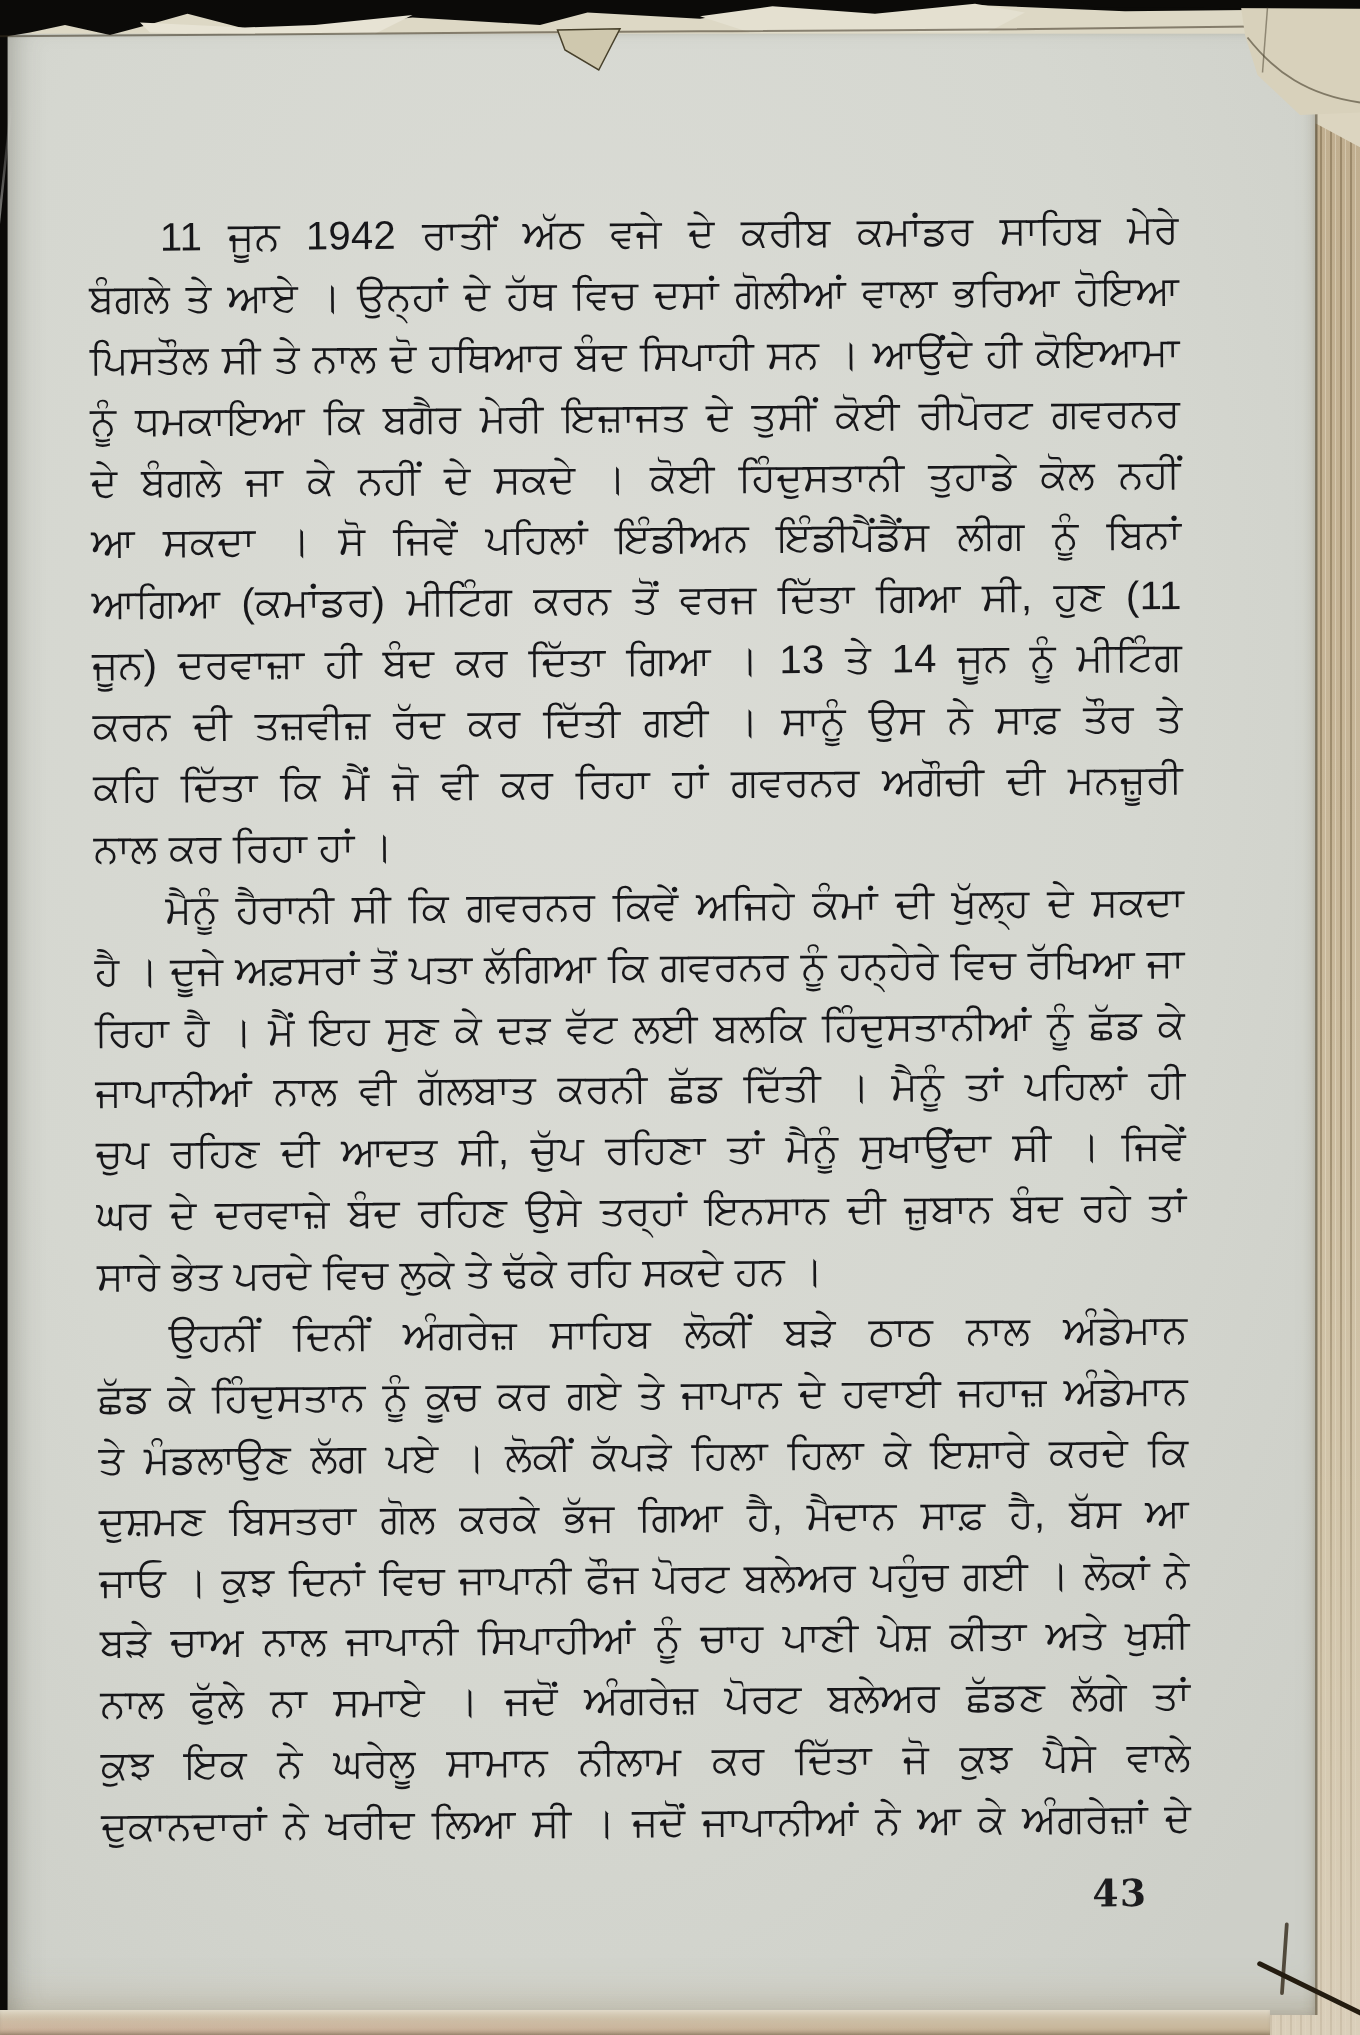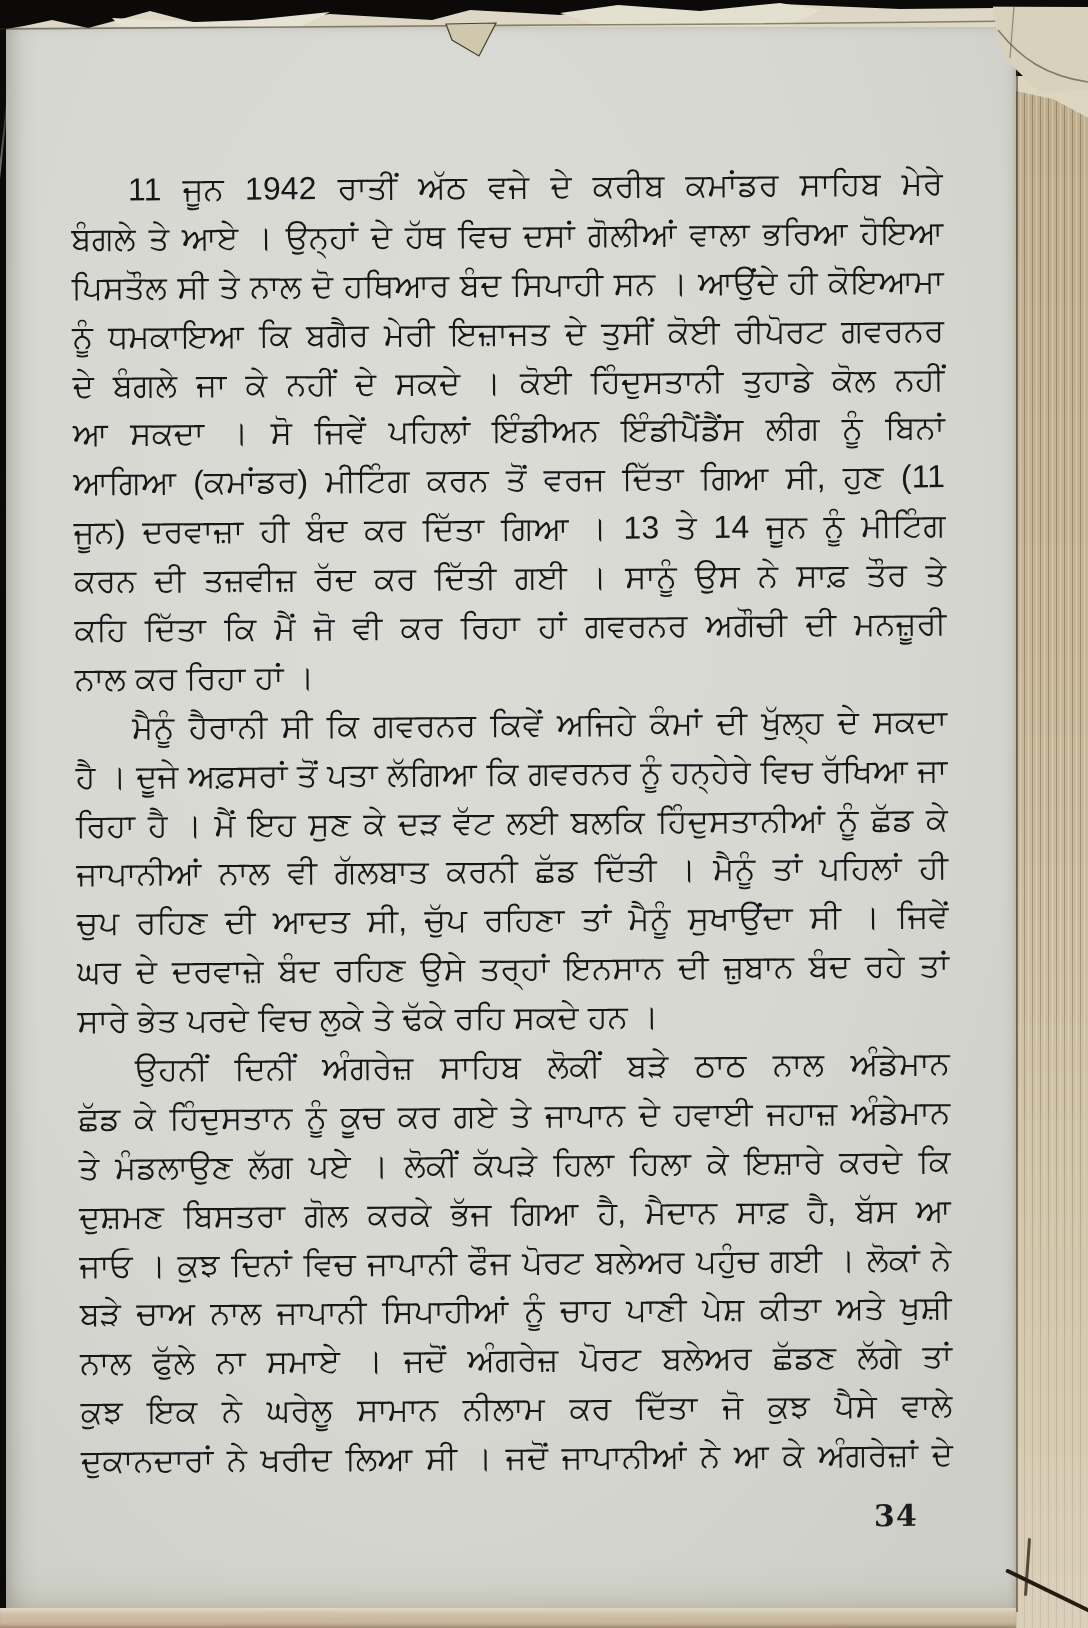--- a/index.html
+++ b/index.html
@@ -18,20 +18,21 @@
     background:
       radial-gradient(ellipse at 42% 32%, #dbdcd6 0%, #d5d7d0 55%, #cdcfc8 90%),
       #d5d7d0;
     box-shadow:
       inset 16px 0 26px -14px rgba(70,70,60,.38),
       inset -5px 0 9px -5px rgba(85,72,48,.30),
       inset 0 -30px 34px -22px rgba(150,128,92,.34),
       inset 0 6px 8px -6px rgba(90,88,70,.35),
       2px 0 0 rgba(62,52,32,.55);
     border-top-right-radius:6px 10px;
+    padding-left:36px;
   }
   .page .crease {
     position:absolute; left:2px; top:60px; width:2px; height:330px;
     background:linear-gradient(180deg, rgba(245,245,240,.0), rgba(248,248,244,.85), rgba(245,245,240,0));
     transform:rotate(6deg); transform-origin:top left;
   }
 
   
   .text-block {
     position:absolute; left:70px; top:142px; width:872px;
@@ -132,21 +133,21 @@
           <div class="line">ਛੱਡ ਕੇ ਹਿੰਦੁਸਤਾਨ ਨੂੰ ਕੂਚ ਕਰ ਗਏ ਤੇ ਜਾਪਾਨ ਦੇ ਹਵਾਈ ਜਹਾਜ਼ ਅੰਡੇਮਾਨ</div>
           <div class="line">ਤੇ ਮੰਡਲਾਉਣ ਲੱਗ ਪਏ । ਲੋਕੀਂ ਕੱਪੜੇ ਹਿਲਾ ਹਿਲਾ ਕੇ ਇਸ਼ਾਰੇ ਕਰਦੇ ਕਿ</div>
           <div class="line">ਦੁਸ਼ਮਣ ਬਿਸਤਰਾ ਗੋਲ ਕਰਕੇ ਭੱਜ ਗਿਆ ਹੈ, ਮੈਦਾਨ ਸਾਫ਼ ਹੈ, ਬੱਸ ਆ</div>
           <div class="line">ਜਾਓ । ਕੁਝ ਦਿਨਾਂ ਵਿਚ ਜਾਪਾਨੀ ਫੌਜ ਪੋਰਟ ਬਲੇਅਰ ਪਹੁੰਚ ਗਈ । ਲੋਕਾਂ ਨੇ</div>
           <div class="line">ਬੜੇ ਚਾਅ ਨਾਲ ਜਾਪਾਨੀ ਸਿਪਾਹੀਆਂ ਨੂੰ ਚਾਹ ਪਾਣੀ ਪੇਸ਼ ਕੀਤਾ ਅਤੇ ਖੁਸ਼ੀ</div>
           <div class="line">ਨਾਲ ਫੁੱਲੇ ਨਾ ਸਮਾਏ । ਜਦੋਂ ਅੰਗਰੇਜ਼ ਪੋਰਟ ਬਲੇਅਰ ਛੱਡਣ ਲੱਗੇ ਤਾਂ</div>
           <div class="line">ਕੁਝ ਇਕ ਨੇ ਘਰੇਲੂ ਸਾਮਾਨ ਨੀਲਾਮ ਕਰ ਦਿੱਤਾ ਜੋ ਕੁਝ ਪੈਸੇ ਵਾਲੇ</div>
           <div class="line">ਦੁਕਾਨਦਾਰਾਂ ਨੇ ਖਰੀਦ ਲਿਆ ਸੀ । ਜਦੋਂ ਜਾਪਾਨੀਆਂ ਨੇ ਆ ਕੇ ਅੰਗਰੇਜ਼ਾਂ ਦੇ</div>
         </div>
       </div>
-    <div class="page-number">34</div>
+    <div class="page-number">43</div>
   </div>
 
   <svg width="1088" height="92" viewBox="0 0 1088 92" style="position:absolute;left:0;top:0;">
     <rect x="0" y="0" width="1088" height="27" fill="#ddd8c5"></rect>
     <polygon fill="#0b0a08" points="0,0 1088,0 1088,7 900,9 780,4 700,13 618,6 560,15 470,10 432,20 330,14 255,22 200,24 150,11 118,20 88,28 52,20 24,26 0,30"></polygon>
     <polygon fill="#e7e3d4" points="112,18 196,22 252,20 330,12 300,27 160,27 120,26"></polygon>
     <polygon fill="#e4e0d0" points="560,13 618,5 700,11 780,3 820,10 790,26 600,26"></polygon>
     <path d="M0,29 Q300,26 560,25 T1088,20" stroke="rgba(58,50,32,.55)" stroke-width="1.6" fill="none"></path>
 
     <polygon fill="#d8d1bb" points="992,0 1088,0 1088,90 1040,92 1006,60 996,28"></polygon>

